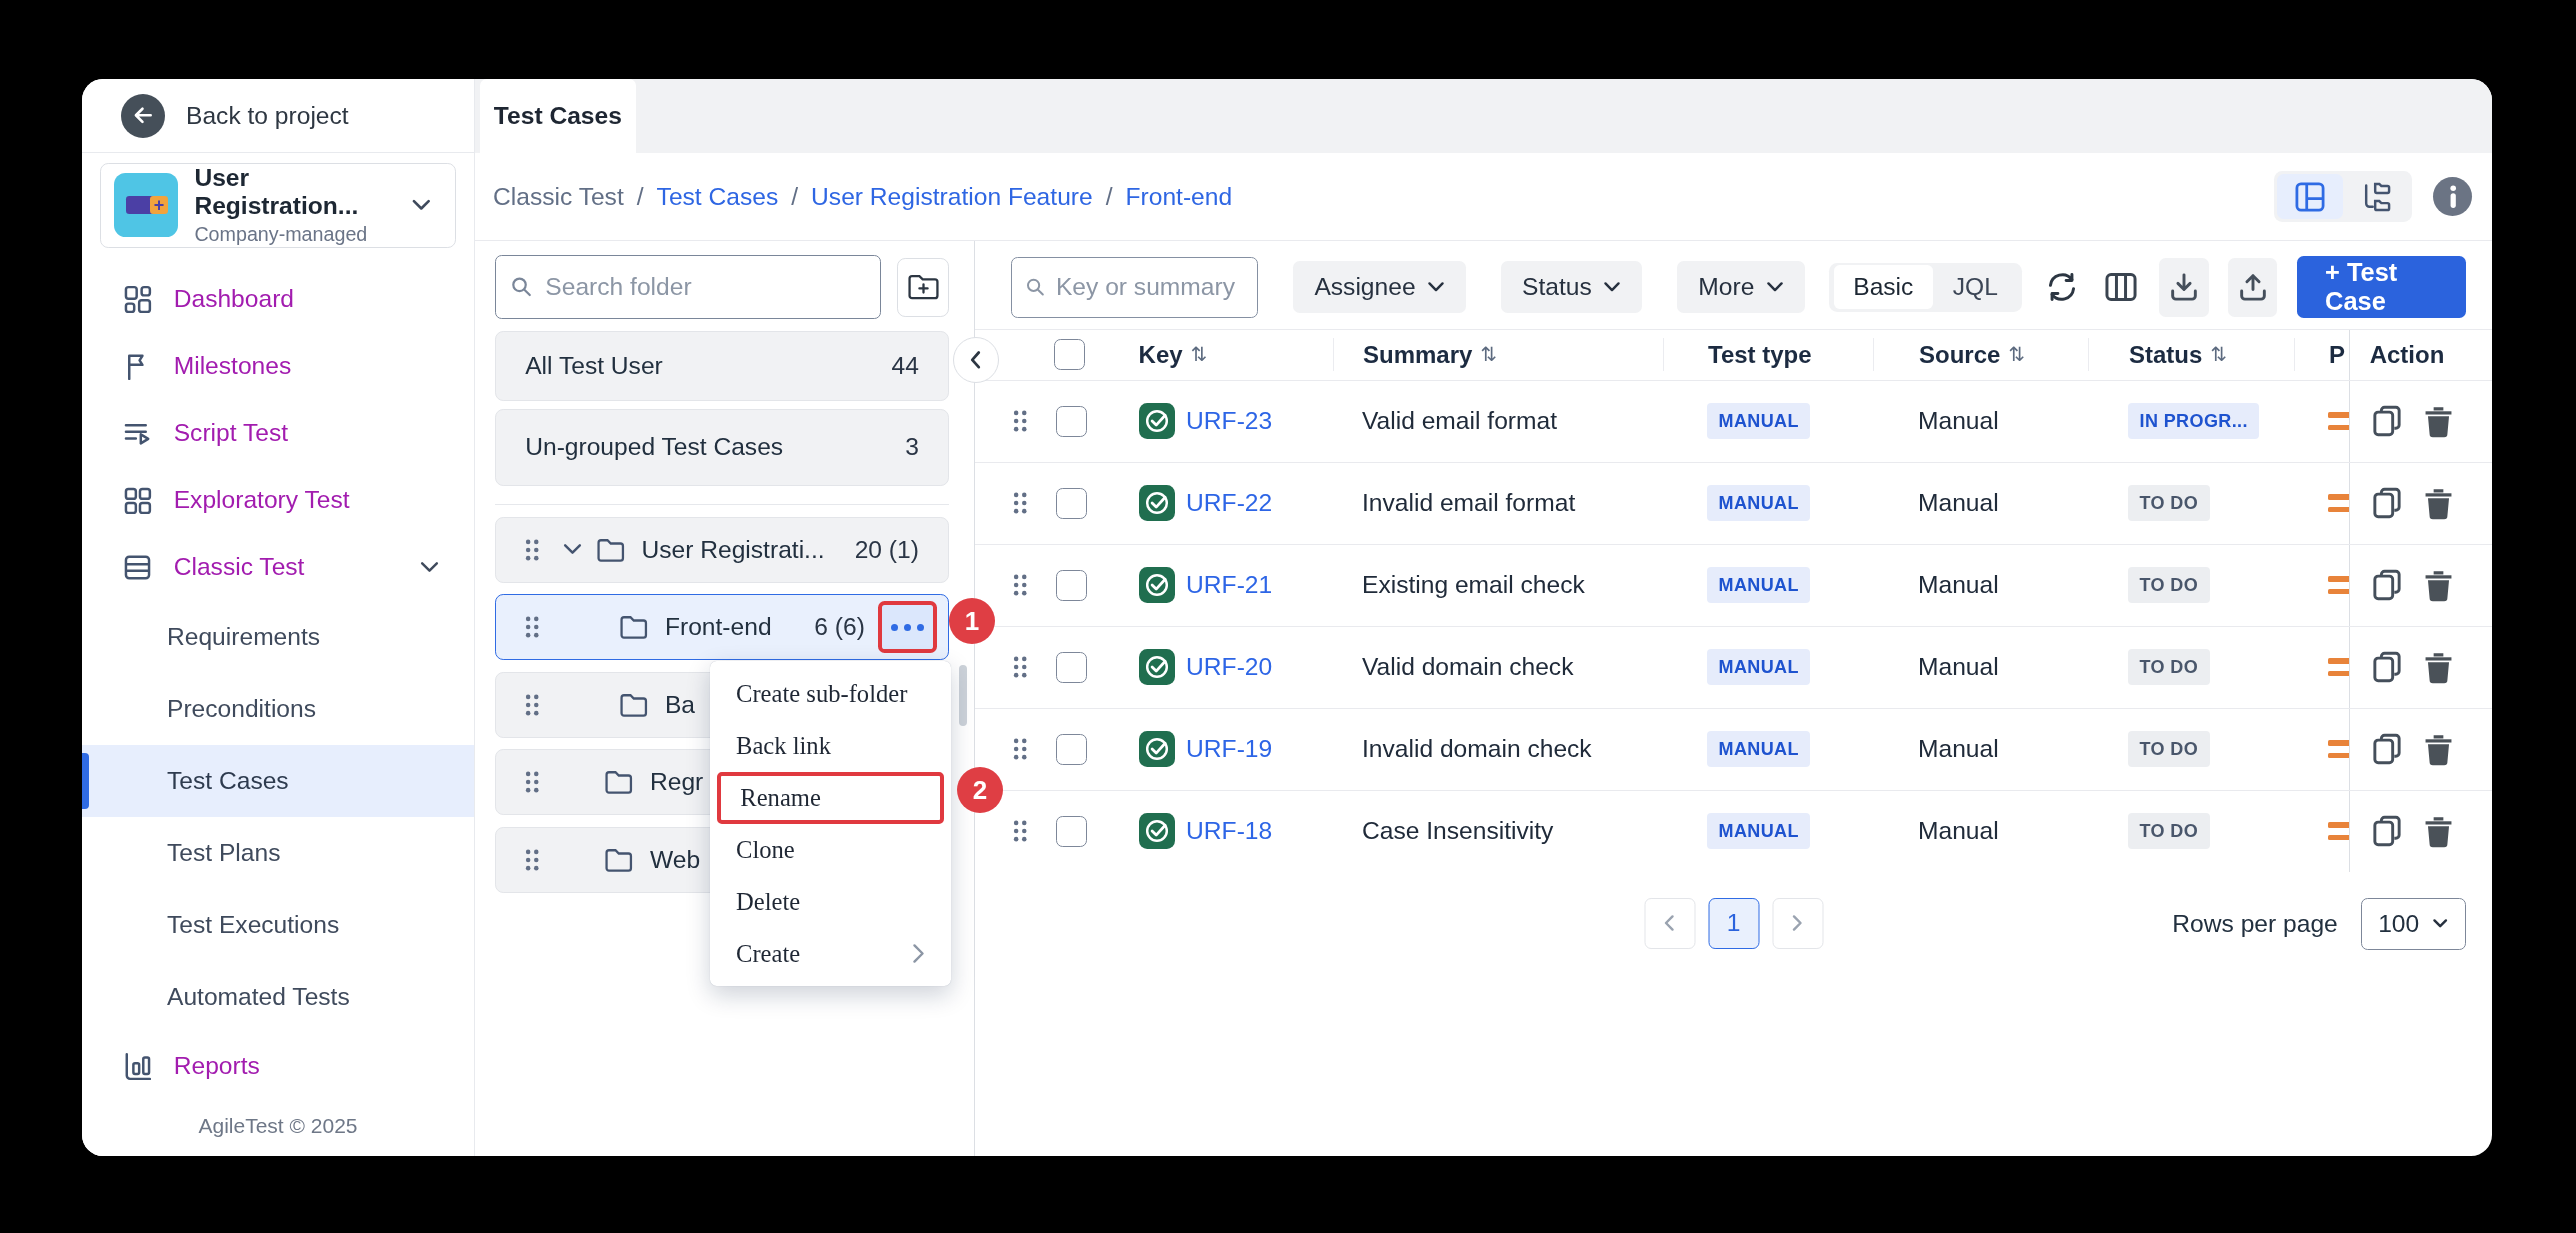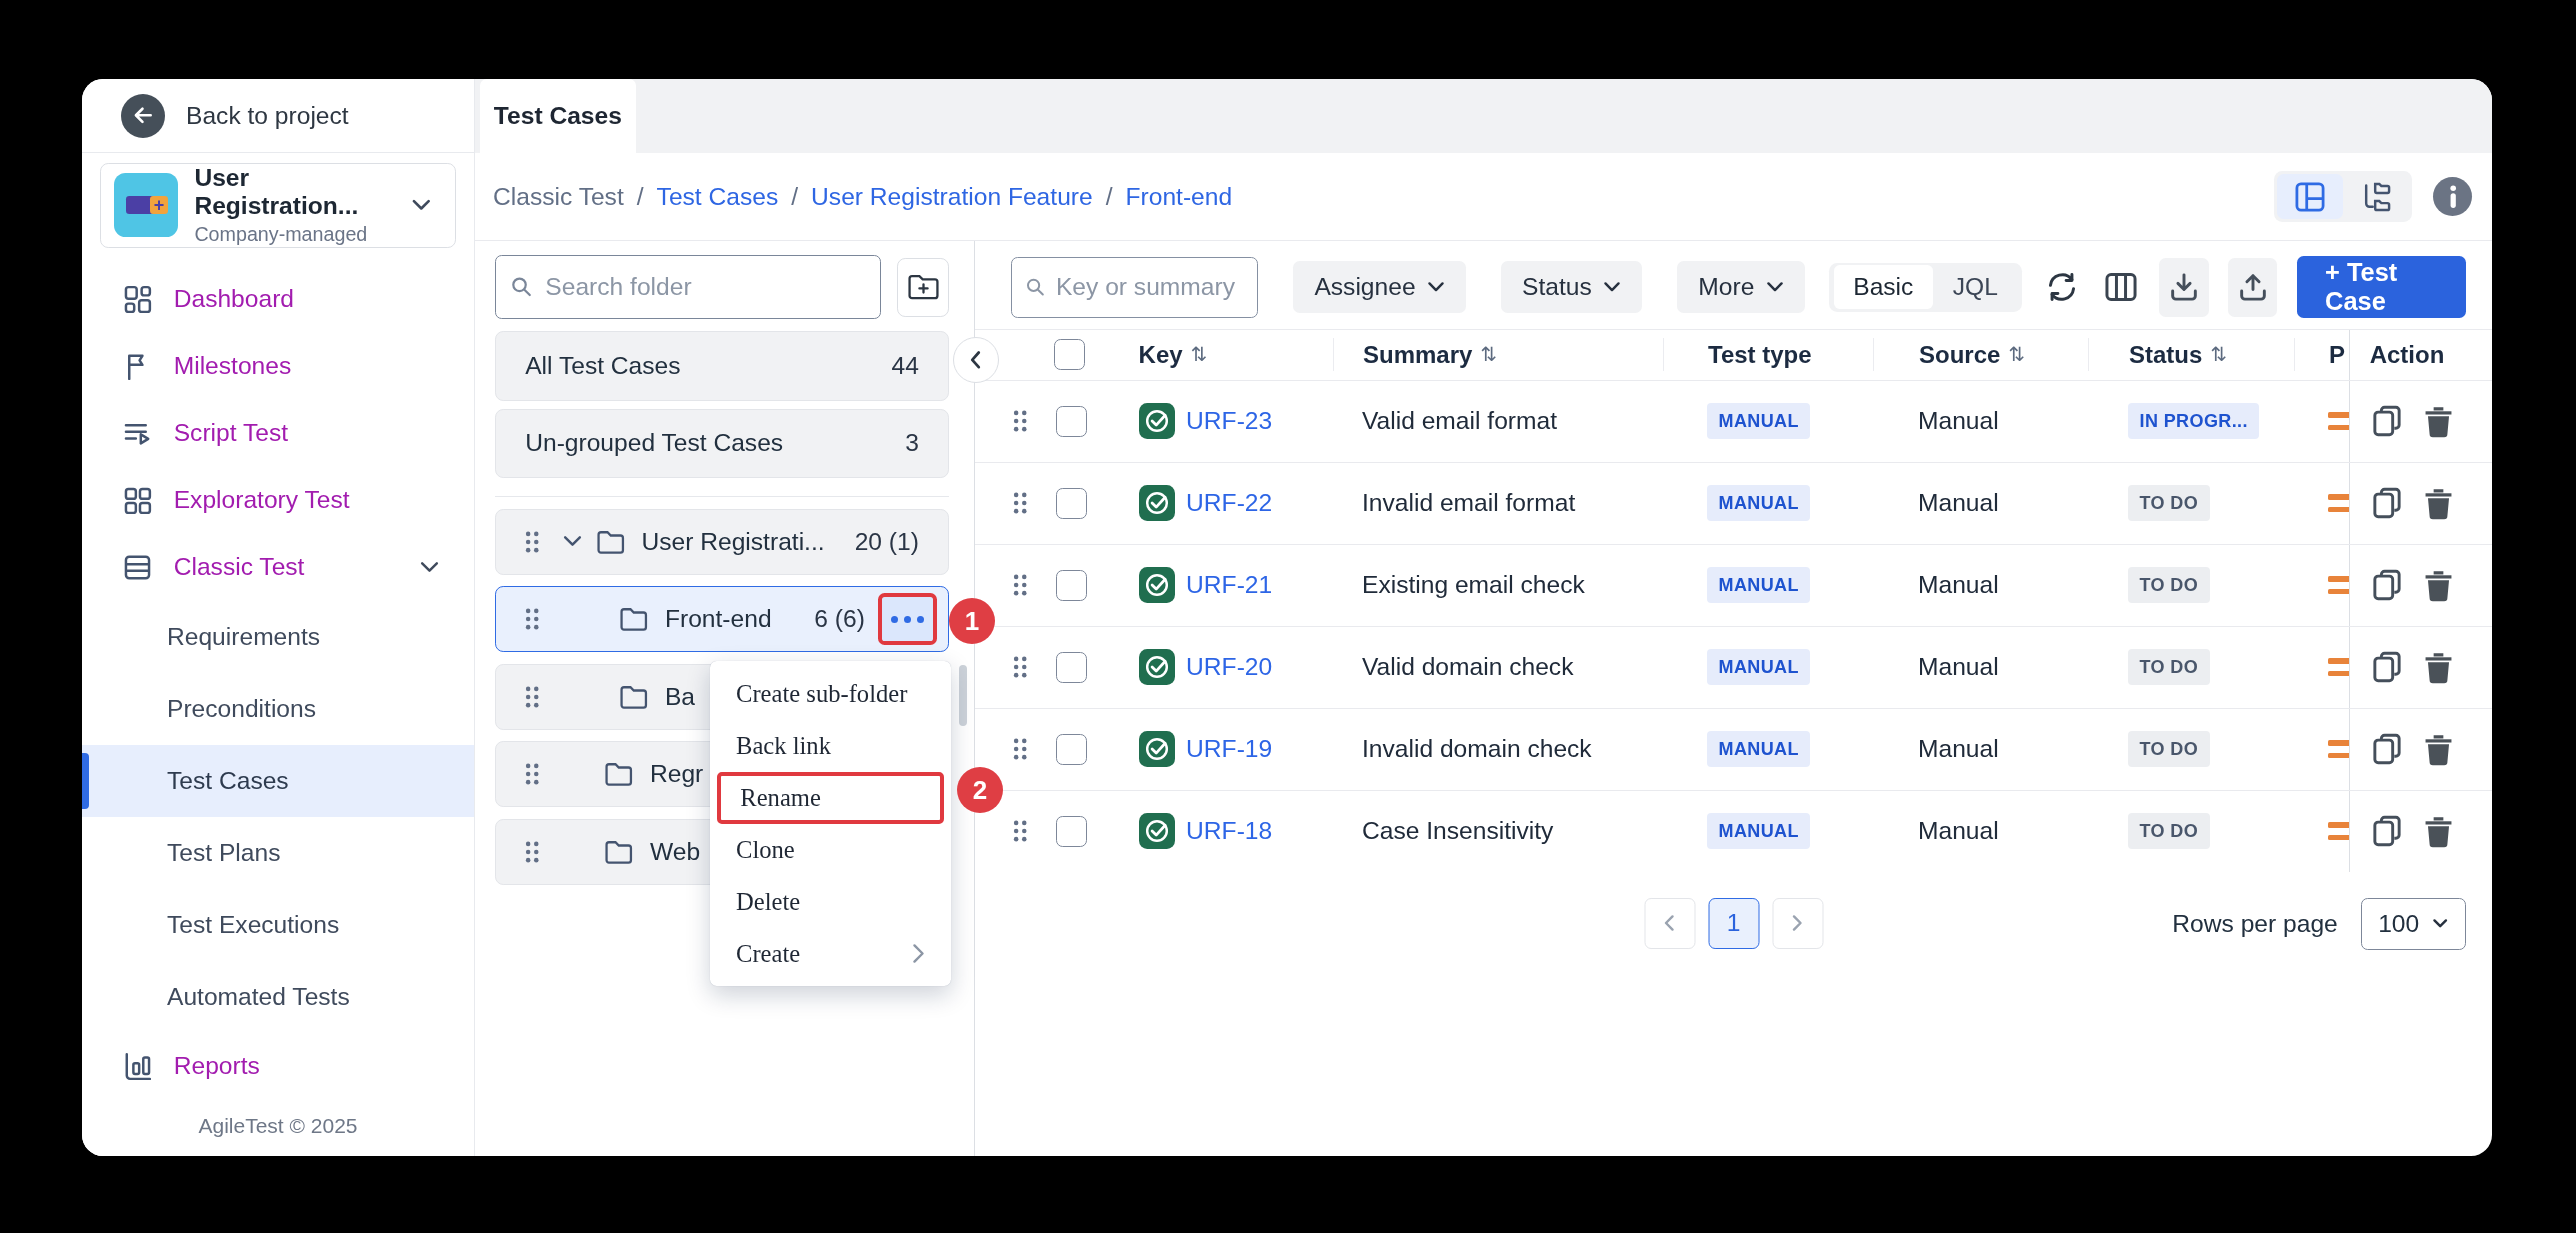--- a/index.html
+++ b/index.html
@@ -300,24 +300,24 @@
             <svg width="33" height="29.5" viewBox="0 0 40 36">
                 <g fill="none" stroke="#2c3642" stroke-width="2.8">
                   <path d="M3 8a3 3 0 0 1 3-3h9l4 4h15a3 3 0 0 1 3 3v17a3 3 0 0 1-3 3H6a3 3 0 0 1-3-3V8z"></path>
                   <path d="M20 15v10M15 20h10" stroke-linecap="round"></path>
                 </g>
               </svg>
           </span>
         </div>
 
         <div class="fcard">
-          <span>All Test Cases</span>
+          <span>All Test User</span>
           <span class="cnt">44</span>
         </div>
-        <div class="fcard" style="height:69px;margin-top:8.2px;">
+        <div class="fcard" style="height:77px;margin-top:8.2px;">
           <span>Un-grouped Test Cases</span>
           <span class="cnt">3</span>
         </div>
 
         <div class="fdivider"></div>
 
         <div class="frow">
           <svg width="16.4" height="26" viewBox="0 0 20 32">
               <g fill="#626f86">
                 <circle cx="5" cy="6" r="2.8"></circle>

